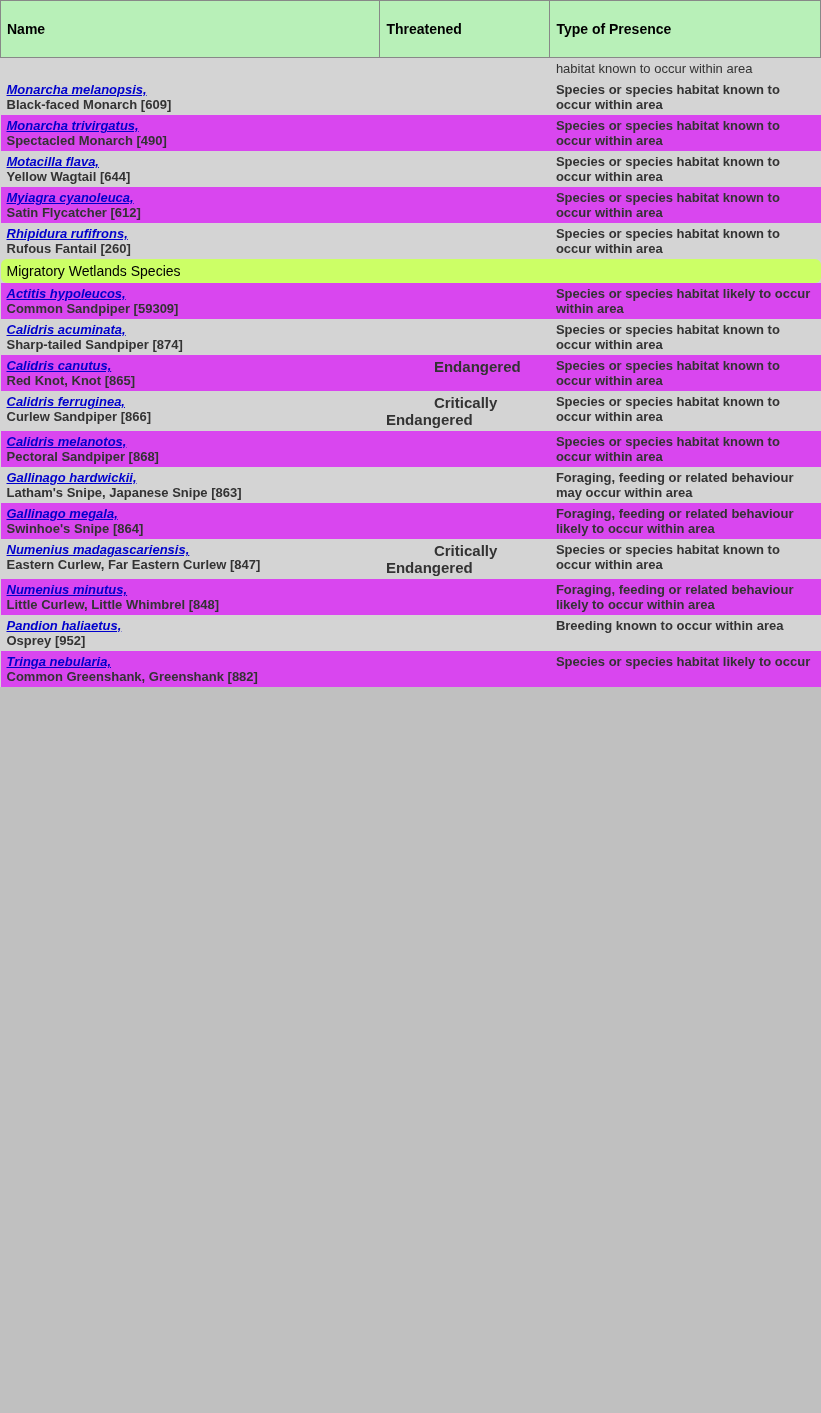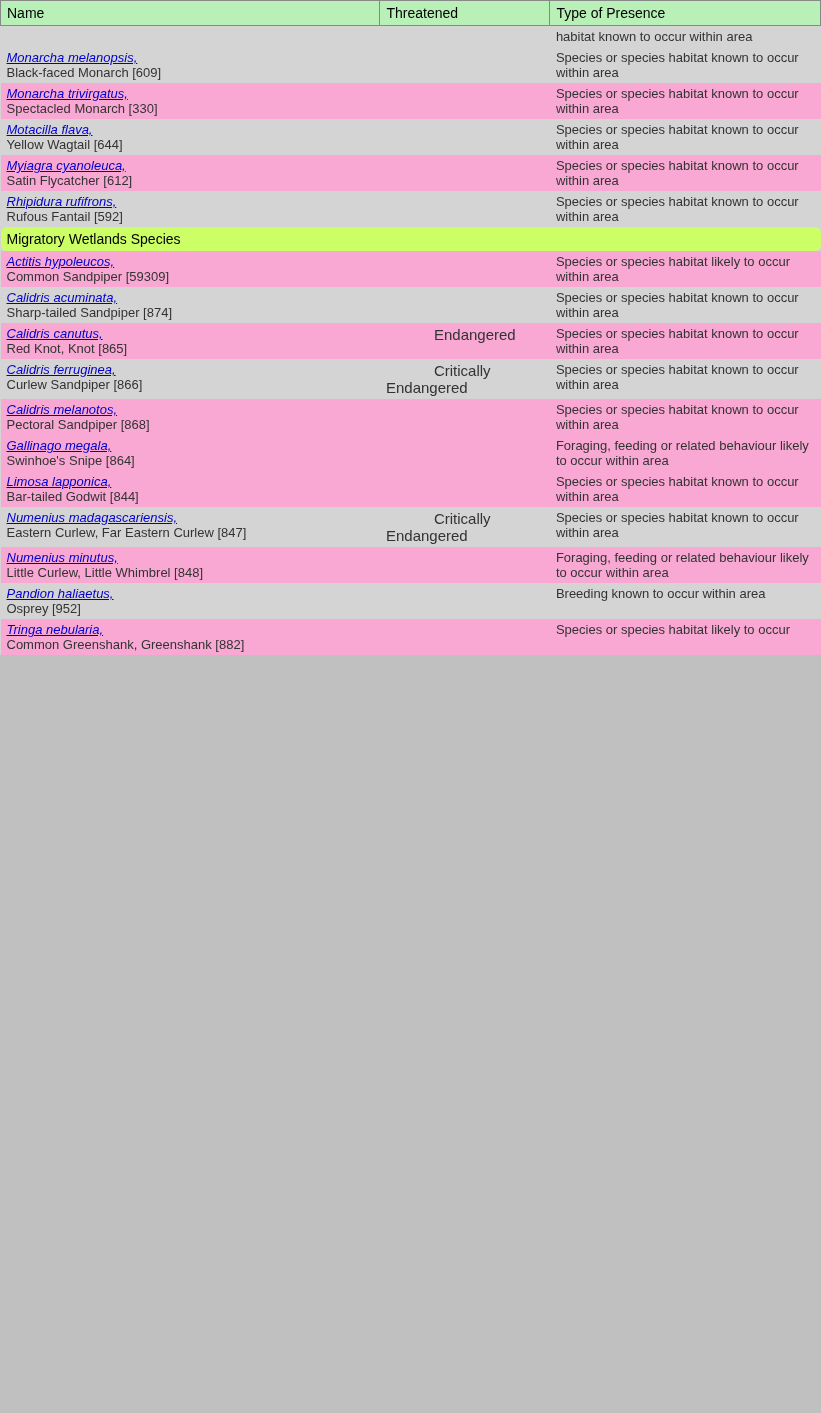--- a/index.html
+++ b/index.html
@@ -10,32 +10,33 @@
       width: 821px;
     }
     table {
       width: 821px;
       border-collapse: collapse;
       background: #d4d4d4;
     }
     th {
       background: #b8f0b8;
       text-align: left;
-      padding: 4px 6px;
-      font-weight: normal;
+      padding: 20px 6px;
+      font-weight: bold;
       font-size: 14px;
       border: 1px solid #888;
     }
     td {
       padding: 3px 6px;
       vertical-align: top;
       border: none;
     }
     tr.data-row td {
       border-bottom: none;
+      font-weight: bold;
     }
     .col-name { width: 380px; }
     .col-threatened { width: 170px; }
     .col-presence { width: 271px; }
     .species-link {
       color: #0000cc;
       text-decoration: underline;
       cursor: pointer;
       font-style: italic;
     }
@@ -45,21 +46,21 @@
     }
     .section-header td {
       background: #ccff66;
       font-size: 14px;
       font-weight: normal;
       padding: 4px 6px;
       color: #000;
       border-radius: 6px;
     }
     .row-even { background: #d4d4d4; }
-    .row-odd { background: #f9a8d4; }
+    .row-odd { background: #d946ef; }
     .presence-text { color: #333; font-size: 13px; }
     .threatened-text { color: #333; font-size: 15px; margin-left: 48px; }
     tr { border: none; }
     .top-presence {
       color: #333;
       font-size: 13px;
       padding: 3px 6px;
       margin-top: 48px;
     }
   </style>
@@ -89,21 +90,21 @@
         <td class="col-threatened">
           <span class="threatened-text"></span>
         </td>
         <td class="col-presence">
           <span class="presence-text">Species or species habitat known to occur within area</span>
         </td>
       </tr>
       <tr class="row-odd data-row">
         <td class="col-name">
           <a class="species-link">Monarcha trivirgatus,</a>
-          <span class="species-common">Spectacled Monarch [330]</span>
+          <span class="species-common">Spectacled Monarch [490]</span>
         </td>
         <td class="col-threatened">
           <span class="threatened-text"></span>
         </td>
         <td class="col-presence">
           <span class="presence-text">Species or species habitat known to occur within area</span>
         </td>
       </tr>
       <tr class="row-even data-row">
         <td class="col-name">
@@ -125,21 +126,21 @@
         <td class="col-threatened">
           <span class="threatened-text"></span>
         </td>
         <td class="col-presence">
           <span class="presence-text">Species or species habitat known to occur within area</span>
         </td>
       </tr>
       <tr class="row-even data-row">
         <td class="col-name">
           <a class="species-link">Rhipidura rufifrons,</a>
-          <span class="species-common">Rufous Fantail [592]</span>
+          <span class="species-common">Rufous Fantail [260]</span>
         </td>
         <td class="col-threatened">
           <span class="threatened-text"></span>
         </td>
         <td class="col-presence">
           <span class="presence-text">Species or species habitat known to occur within area</span>
         </td>
       </tr>
       <tr class="section-header">
         <td colspan="3">Migratory Wetlands Species</td>
@@ -197,42 +198,42 @@
           <a class="species-link">Calidris melanotos,</a>
           <span class="species-common">Pectoral Sandpiper [868]</span>
         </td>
         <td class="col-threatened">
           <span class="threatened-text"></span>
         </td>
         <td class="col-presence">
           <span class="presence-text">Species or species habitat known to occur within area</span>
         </td>
       </tr>
+      <tr class="row-even data-row">
+        <td class="col-name">
+          <a class="species-link">Gallinago hardwickii,</a>
+          <span class="species-common">Latham's Snipe, Japanese Snipe [863]</span>
+        </td>
+        <td class="col-threatened">
+          <span class="threatened-text"></span>
+        </td>
+        <td class="col-presence">
+          <span class="presence-text">Foraging, feeding or related behaviour may occur within area</span>
+        </td>
+      </tr>
       <tr class="row-odd data-row">
         <td class="col-name">
           <a class="species-link">Gallinago megala,</a>
           <span class="species-common">Swinhoe's Snipe [864]</span>
         </td>
         <td class="col-threatened">
           <span class="threatened-text"></span>
         </td>
         <td class="col-presence">
           <span class="presence-text">Foraging, feeding or related behaviour likely to occur within area</span>
-        </td>
-      </tr>
-      <tr class="row-odd data-row">
-        <td class="col-name">
-          <a class="species-link">Limosa lapponica,</a>
-          <span class="species-common">Bar-tailed Godwit [844]</span>
-        </td>
-        <td class="col-threatened">
-          <span class="threatened-text"></span>
-        </td>
-        <td class="col-presence">
-          <span class="presence-text">Species or species habitat known to occur within area</span>
         </td>
       </tr>
       <tr class="row-even data-row">
         <td class="col-name">
           <a class="species-link">Numenius madagascariensis,</a>
           <span class="species-common">Eastern Curlew, Far Eastern Curlew [847]</span>
         </td>
         <td class="col-threatened">
           <span class="threatened-text">Critically Endangered</span>
         </td>

